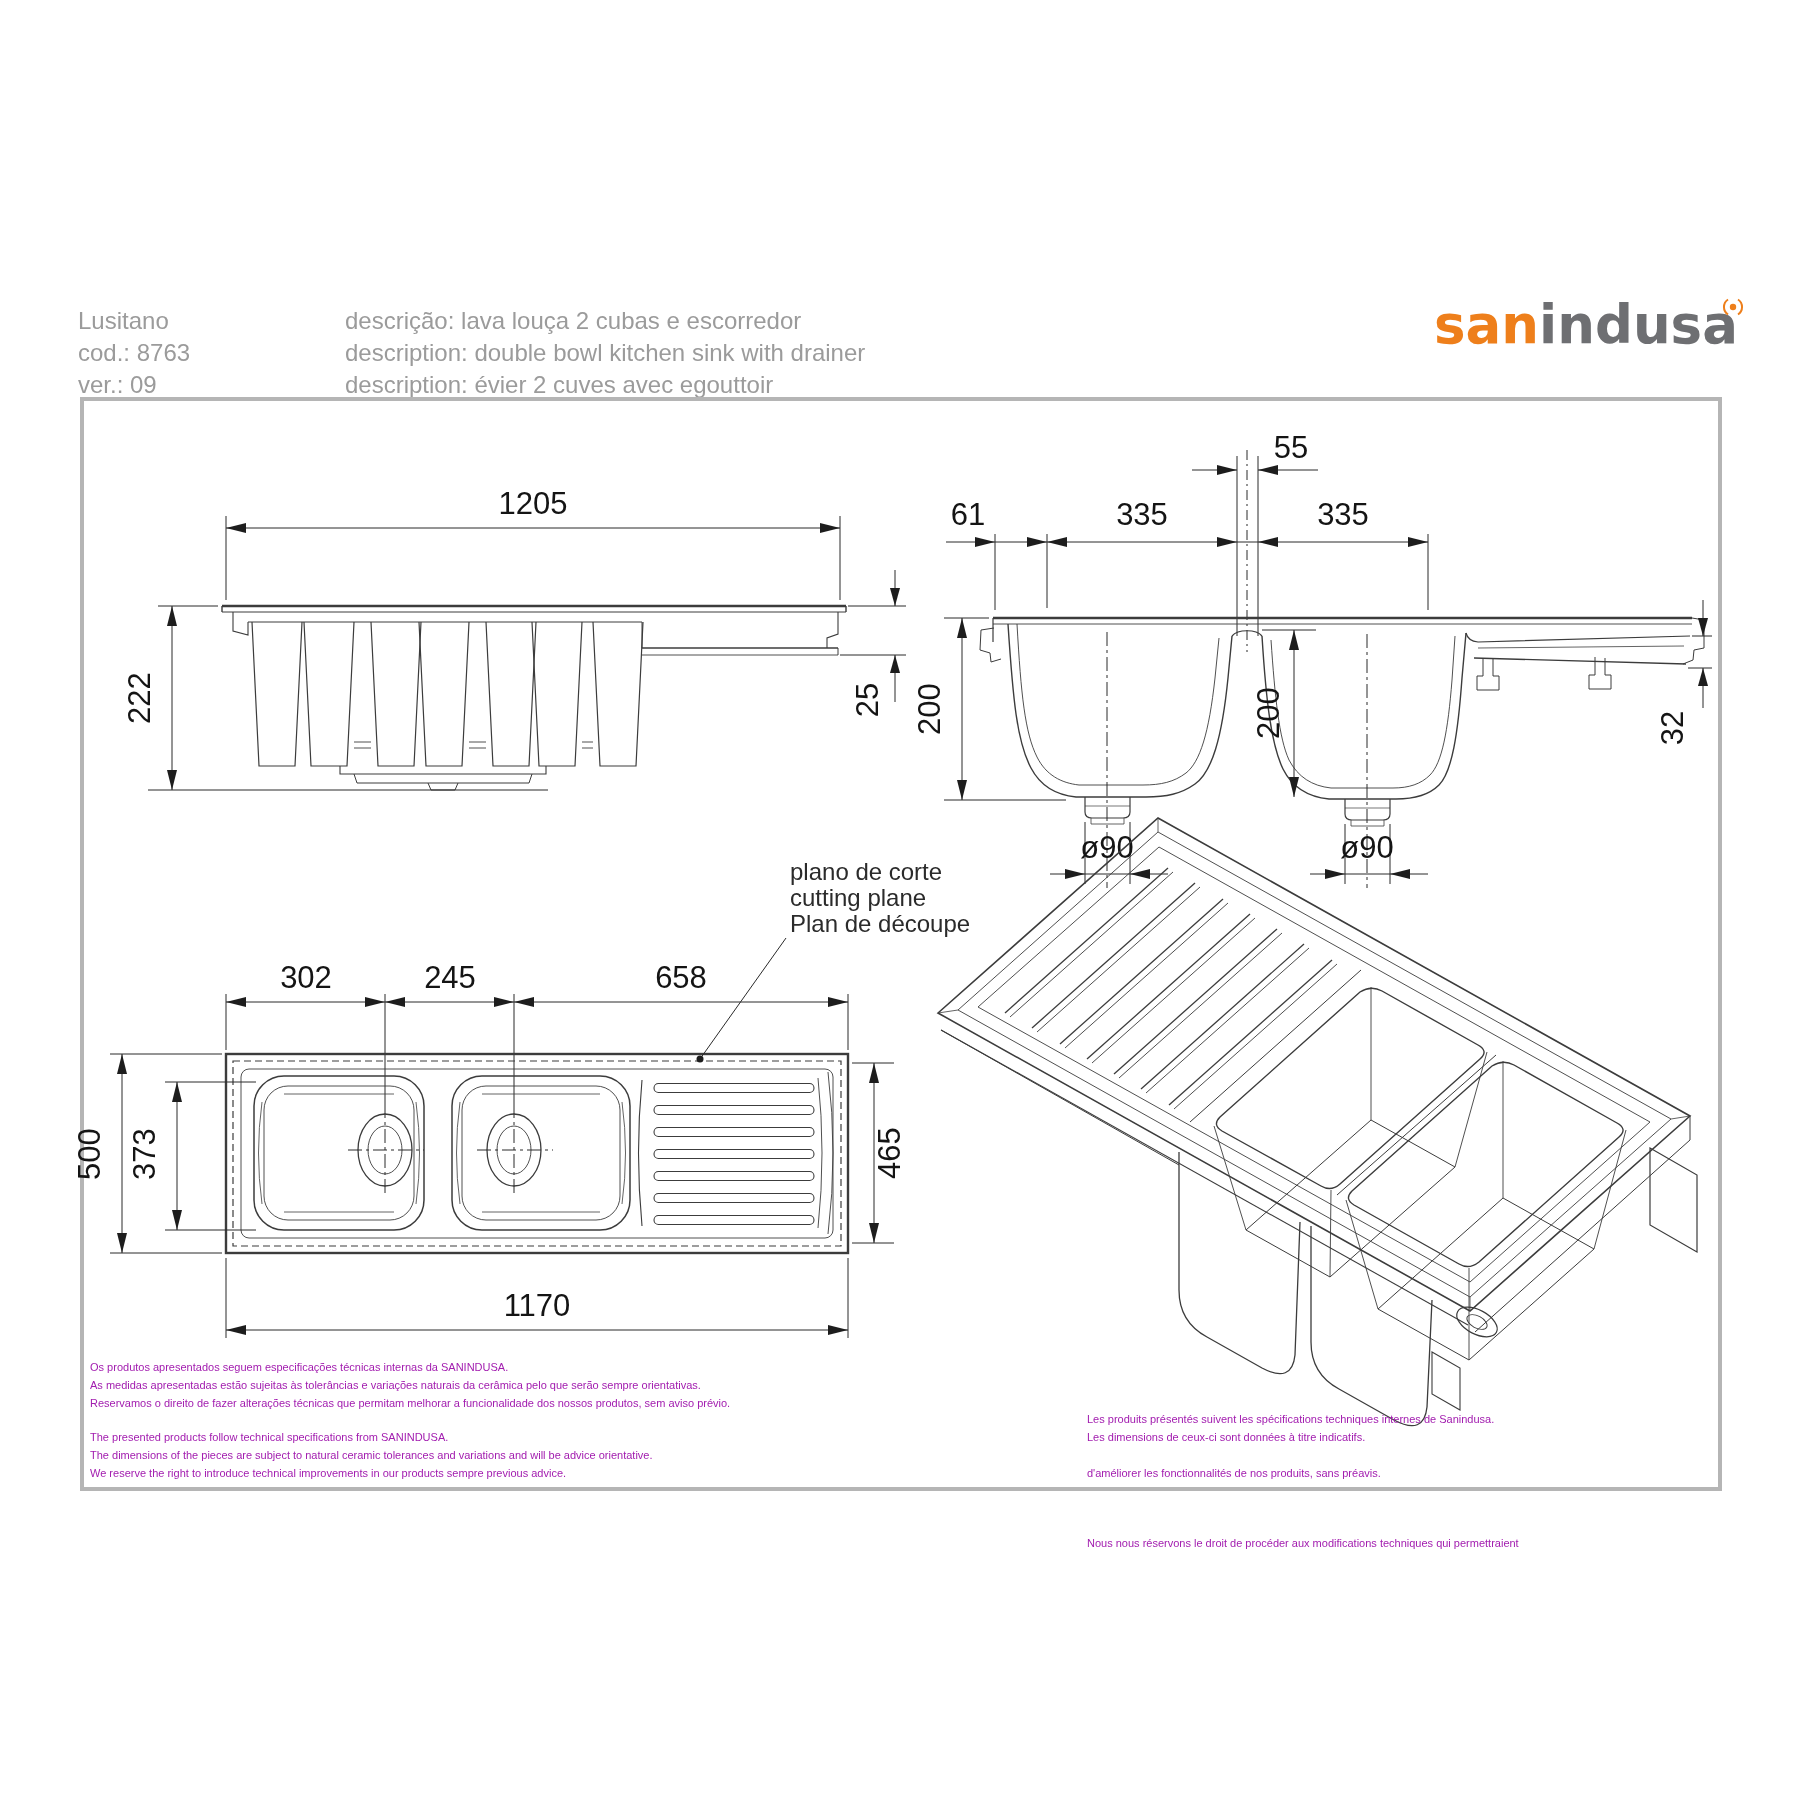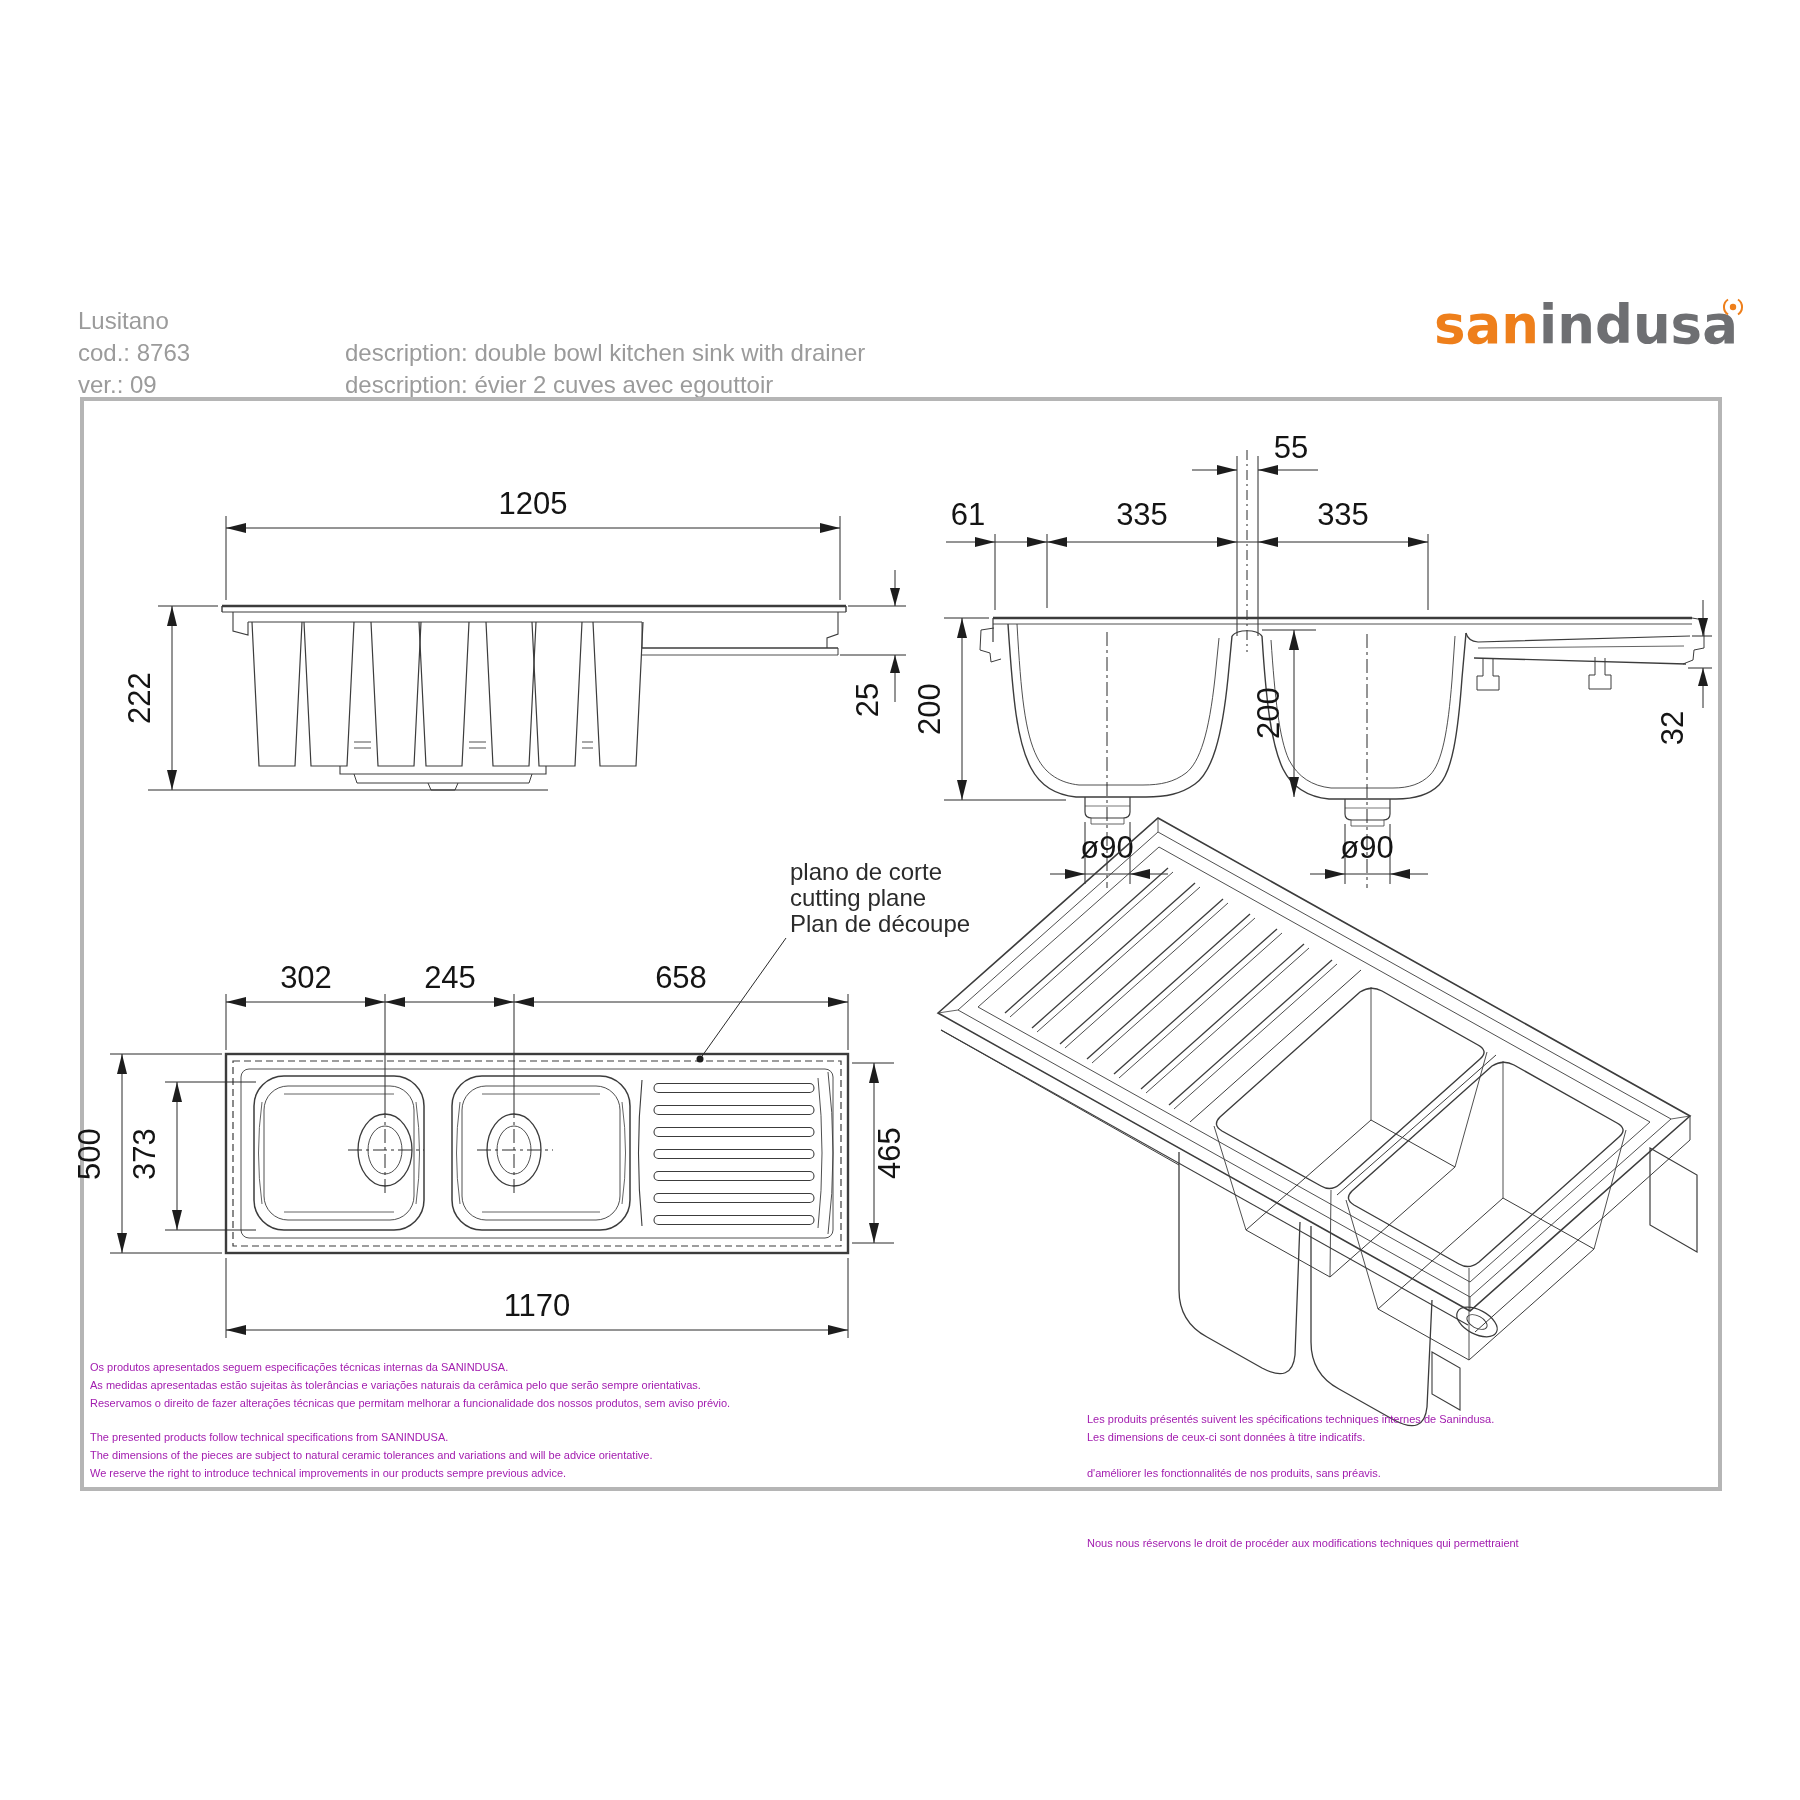--- a/index.html
+++ b/index.html
@@ -23,20 +23,21 @@
 </style>
 </head>
 <body>
 
 <div class="page">
 
   <div class="hdr-line" style="left:78px;top:305px;">Lusitano</div>
   <div class="hdr-line" style="left:78px;top:337px;">cod.: 8763</div>
   <div class="hdr-line" style="left:78px;top:369px;">ver.: 09</div>
 
+  <div class="hdr-line" style="left:345px;top:305px;">descrição: lava louça 2 cubas e escorredor</div>
   <div class="hdr-line" style="left:345px;top:337px;">description: double bowl kitchen sink with drainer</div>
   <div class="hdr-line" style="left:345px;top:369px;">description: évier 2 cuves avec egouttoir</div>
 
   <div class="logo"><span class="p1">san</span><span class="p2">indusa</span></div>
   <svg class="regmark" width="22" height="22" viewBox="0 0 22 22">
     <circle cx="11" cy="11" r="3.2" fill="#ee7f1b"></circle>
     <path d="M6,3.5 A9,9 0 0 0 6,18.5" stroke="#ee7f1b" stroke-width="2" fill="none"></path>
     <path d="M16,3.5 A9,9 0 0 1 16,18.5" stroke="#ee7f1b" stroke-width="2" fill="none"></path>
   </svg>
 

